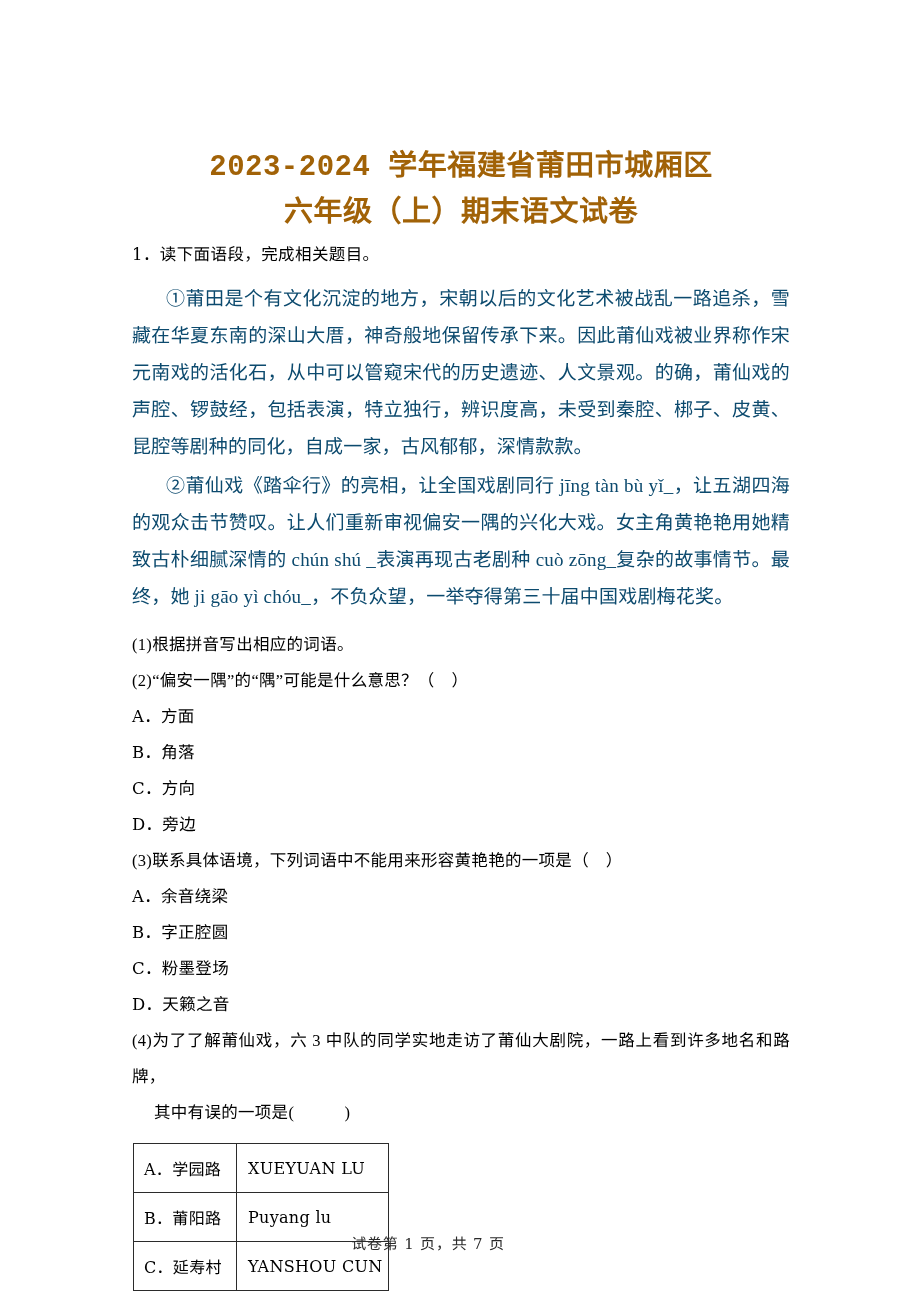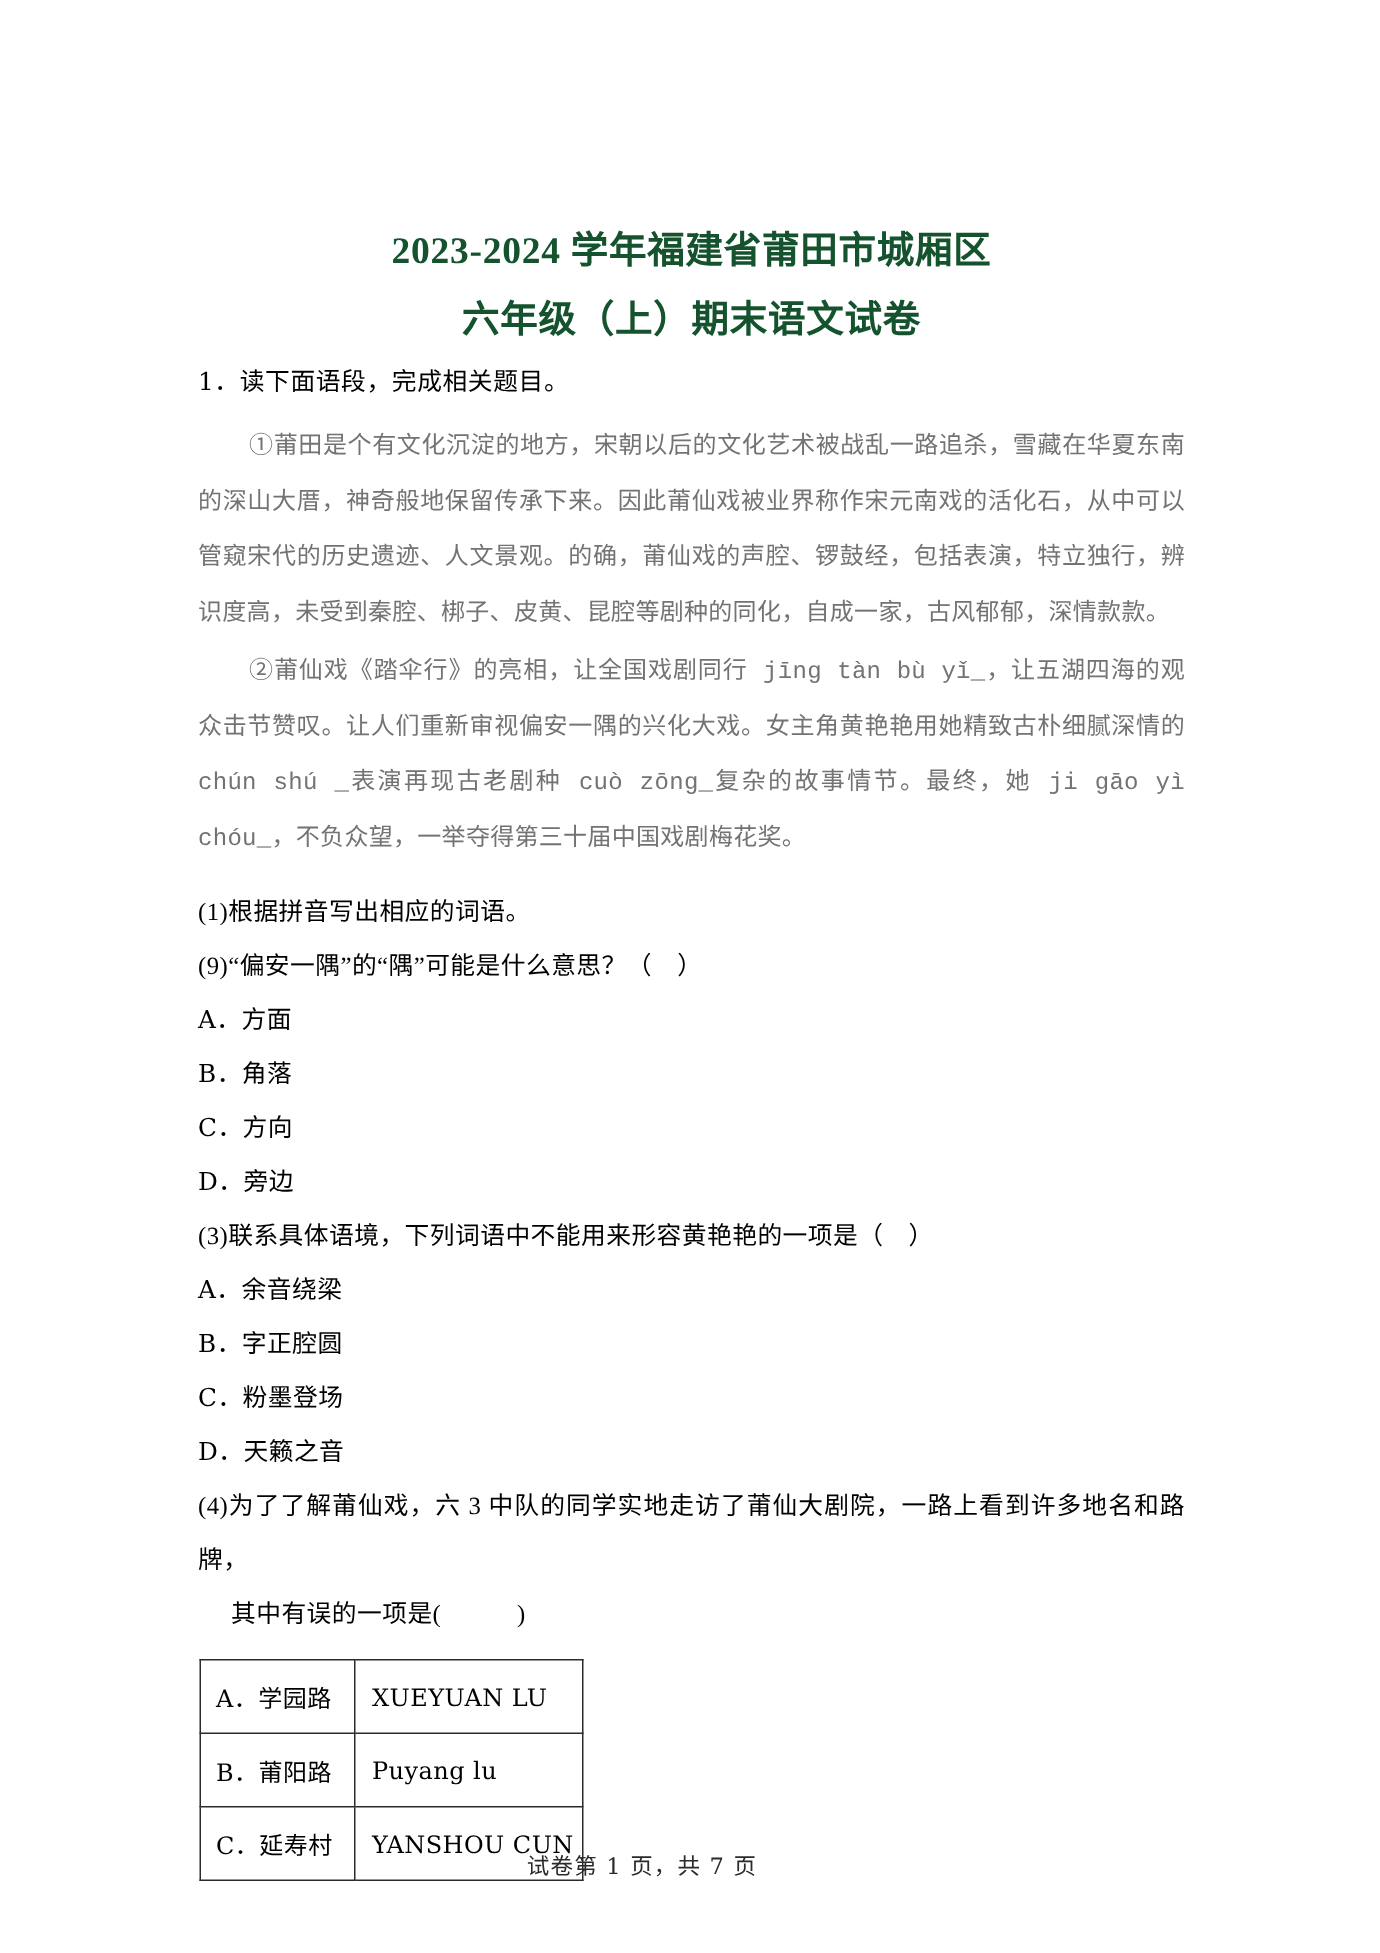--- a/index.html
+++ b/index.html
@@ -28,49 +28,49 @@
   .content {
     position: absolute;
     left: 132px;
     top: 0;
     width: 658px;
   }
 
   
   .doc-title {
     text-align: center;
-    font-family: Liberation Serif, serif;
+    font-family: Liberation Mono, monospace;
     font-weight: bold;
-    font-size: 25px;
+    font-size: 29px;
     line-height: 40px;
     letter-spacing: 0.5px;
-    color: #14532d;
+    color: #a16207;
   }
   .title-line-1 { margin-top: 148px; }
   .title-line-2 { margin-top: 6px; }
 
   
   .stem {
     font-family: "DejaVu Serif", "Liberation Serif", serif;
     font-size: 16.5px;
     line-height: 30px;
     margin-top: 6px;
     letter-spacing: 0.4px;
   }
 
   
   .passage {
-    font-family: Liberation Mono, monospace;
-    font-size: 16px;
+    font-family: Liberation Serif, serif;
+    font-size: 19px;
     line-height: 37px;
     text-indent: 34px;
     text-align: justify;
     text-justify: inter-ideograph;
     letter-spacing: 0.2px;
-    color: #737373;
+    color: #0c4a6e;
   }
   .passage-1 { margin-top: 10px; }
   .passage-2 { margin-top: 2px; }
 
   
   .q {
     font-family: Liberation Serif, serif;
     font-size: 16.5px;
     line-height: 36px;
     letter-spacing: 0.3px;
@@ -142,21 +142,21 @@
     <div class="doc-title title-line-2">六年级（上）期末语文试卷</div>
 
     <div class="stem">1．读下面语段，完成相关题目。</div>
 
     <div class="passage passage-1">①莆田是个有文化沉淀的地方，宋朝以后的文化艺术被战乱一路追杀，雪藏在华夏东南的深山大厝，神奇般地保留传承下来。因此莆仙戏被业界称作宋元南戏的活化石，从中可以管窥宋代的历史遗迹、人文景观。的确，莆仙戏的声腔、锣鼓经，包括表演，特立独行，辨识度高，未受到秦腔、梆子、皮黄、昆腔等剧种的同化，自成一家，古风郁郁，深情款款。</div>
 
     <div class="passage passage-2">②莆仙戏《踏伞行》的亮相，让全国戏剧同行 jīng tàn bù yǐ_，让五湖四海的观众击节赞叹。让人们重新审视偏安一隅的兴化大戏。女主角黄艳艳用她精致古朴细腻深情的 chún shú _表演再现古老剧种 cuò zōng_复杂的故事情节。最终，她 ji gāo yì chóu_，不负众望，一举夺得第三十届中国戏剧梅花奖。</div>
 
     <div class="q q-first">(1)根据拼音写出相应的词语。</div>
 
-    <div class="q">(9)“偏安一隅”的“隅”可能是什么意思？（　）</div>
+    <div class="q">(2)“偏安一隅”的“隅”可能是什么意思？（　）</div>
 
     <div class="opt">
       <span class="opt-letter">A．</span><span>方面</span>
     </div>
     <div class="opt">
       <span class="opt-letter">B．</span><span>角落</span>
     </div>
     <div class="opt">
       <span class="opt-letter">C．</span><span>方向</span>
     </div>

